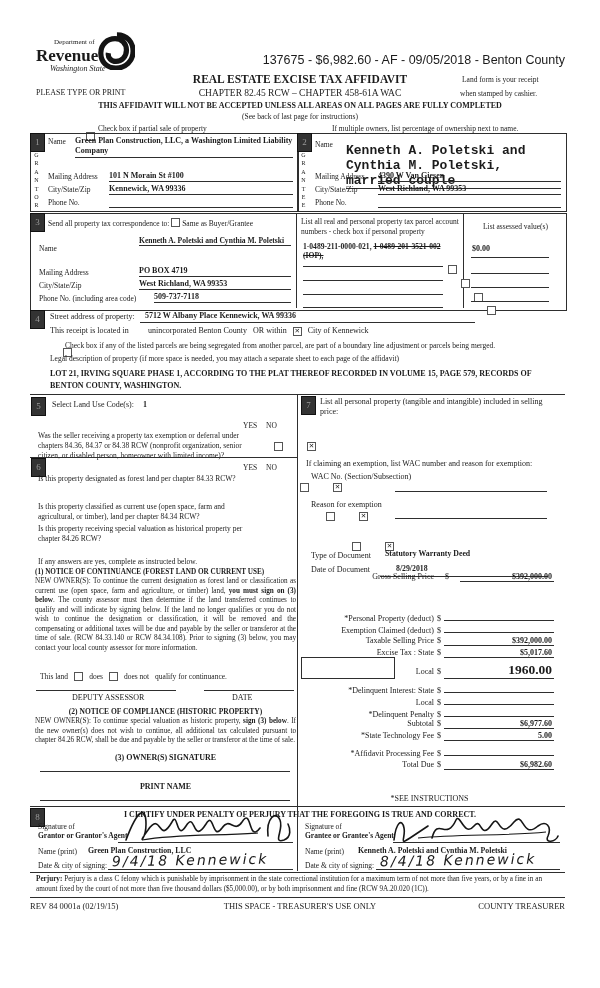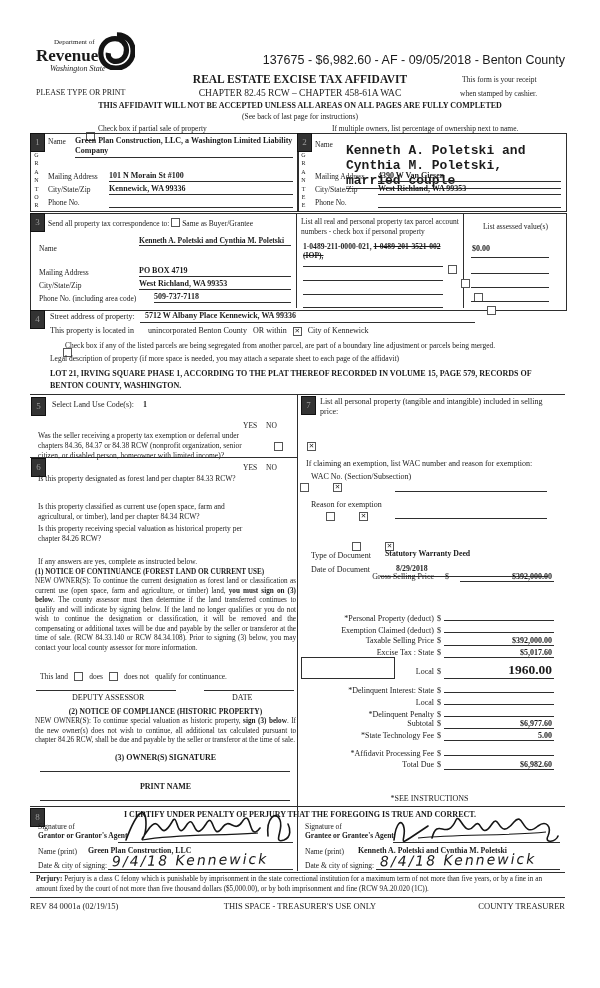--- a/index.html
+++ b/index.html
@@ -54,21 +54,21 @@
   <div class="a" style="left:97px;top:32px;">
     <svg width="38" height="38" viewBox="0 0 40 40">
       <path d="M21,3 C32,3 38,11 38,20 C38,31 30,38 20,38 C10,38 4,31 4,22 C4,13 11,7 19,7 C26,7 31,12 31,19 C31,26 26,31 20,31 C15,31 11,27 12,22" stroke="#141414" stroke-width="5.5" fill="none"></path>
     </svg>
   </div>
   <div class="a sans rt" style="left:240px;top:53px;width:325px;font-size:12.5px;">137675 - $6,982.60 - AF - 09/05/2018 - Benton County</div>
 
   <div class="a b ctr" style="left:150px;top:73px;width:300px;font-size:11.5px;">REAL ESTATE EXCISE TAX AFFIDAVIT</div>
   <div class="a s8" style="left:36px;top:88px;">PLEASE TYPE OR PRINT</div>
   <div class="a s95 ctr" style="left:150px;top:87px;width:300px;">CHAPTER 82.45 RCW – CHAPTER 458-61A WAC</div>
-  <div class="a s75" style="left:462px;top:75px;">This form is your receipt</div>
+  <div class="a s75" style="left:462px;top:75px;">Land form is your receipt</div>
   <div class="a s75" style="left:460px;top:89px;">when stamped by cashier.</div>
   <div class="a b ctr s8" style="left:0;top:101px;width:600px;">THIS AFFIDAVIT WILL NOT BE ACCEPTED UNLESS ALL AREAS ON ALL PAGES ARE FULLY COMPLETED</div>
   <div class="a s75 ctr" style="left:0;top:112px;width:600px;">(See back of last page for instructions)</div>
 
   
   <span class="cb a" style="left:86px;top:126px;"></span>
   <div class="a s75" style="left:98px;top:124px;">Check box if partial sale of property</div>
   <div class="a s75" style="left:332px;top:124px;">If multiple owners, list percentage of ownership next to name.</div>
 
   
@@ -149,21 +149,21 @@
     <div class="hline" style="left:440px;top:59px;width:78px;"></div>
     <div class="hline" style="left:440px;top:73px;width:78px;"></div>
     <div class="hline" style="left:440px;top:87px;width:78px;"></div>
   </div>
 
   
   <div class="numbox" style="left:30px;top:310px;">4</div>
   <div class="a s8" style="left:50px;top:312px;">Street address of property:</div>
   <div class="a b s8" style="left:145px;top:311px;">5712 W Albany Place Kennewick, WA  99336</div>
   <div class="hline" style="left:140px;top:322px;width:335px;"></div>
-  <div class="a s8" style="left:50px;top:326px;">This property is located in</div>
+  <div class="a s8" style="left:50px;top:326px;">This receipt is located in</div>
   <div class="a s8" style="left:148px;top:326px;display:flex;gap:6px;align-items:center;">
     <span>unincorporated Benton County</span>
     <span>OR within</span>
     <span class="cb checked"></span>
     <span>City of Kennewick</span>
   </div>
   <span class="cb a" style="left:50px;top:342px;"></span>
   <div class="a s75" style="left:65px;top:341px;width:500px;">Check box if any of the listed parcels are being segregated from another parcel, are part of a boundary line adjustment or parcels being merged.</div>
   <div class="a s75" style="left:50px;top:354px;width:500px;">Legal description of property (if more space is needed, you may attach a separate sheet to each page of the affidavit)</div>
   <div class="a b s8" style="left:50px;top:368px;width:490px;line-height:1.5;">LOT 21, IRVING SQUARE PHASE 1, ACCORDING TO THE PLAT THEREOF RECORDED IN VOLUME 15, PAGE 579, RECORDS OF BENTON COUNTY, WASHINGTON.</div>

